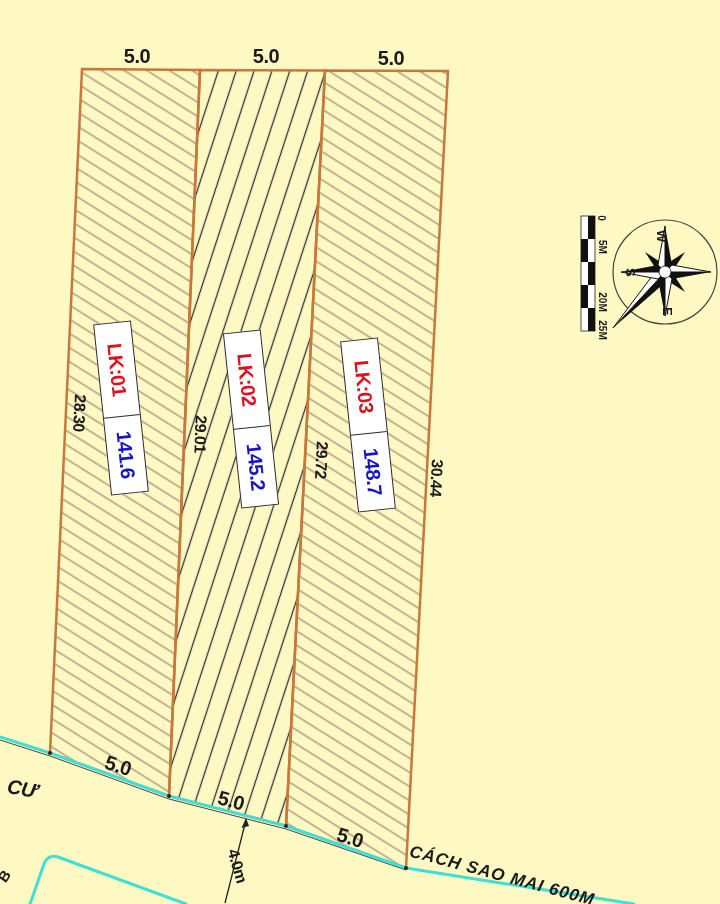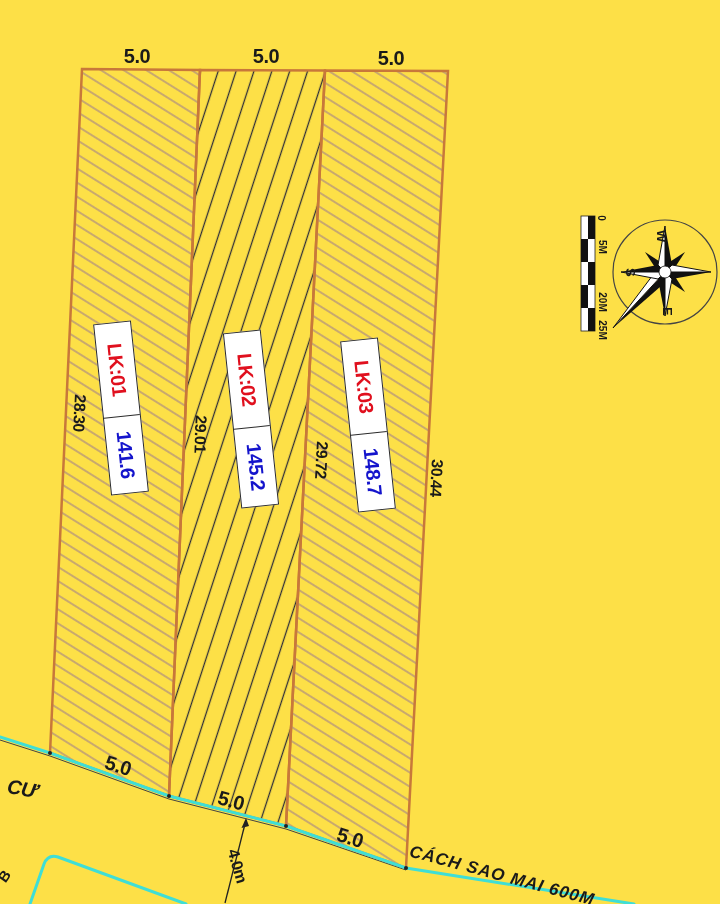--- a/index.html
+++ b/index.html
@@ -1,17 +1,17 @@
 <!DOCTYPE html>
 <html><head>
 <meta charset="utf-8">
 <style>
   html,body{margin:0;padding:0;background:#fff;}
   .canvas{
-    position:relative;width:720px;height:904px;background:#fde047;overflow:hidden;
+    position:relative;width:720px;height:904px;background:#fef9c3;overflow:hidden;
     font-family:"Liberation Sans", sans-serif;
   }
   .canvas svg{position:absolute;left:0;top:0;}
   .t{
     position:absolute;white-space:nowrap;color:#1a1a1a;font-weight:bold;
     transform-origin:center center;letter-spacing:-0.5px;
   }
   .dim5{font-size:20px;}
   .dimside{font-size:16px;}
   .roadname{font-size:17px;font-style:italic;letter-spacing:1px;}

